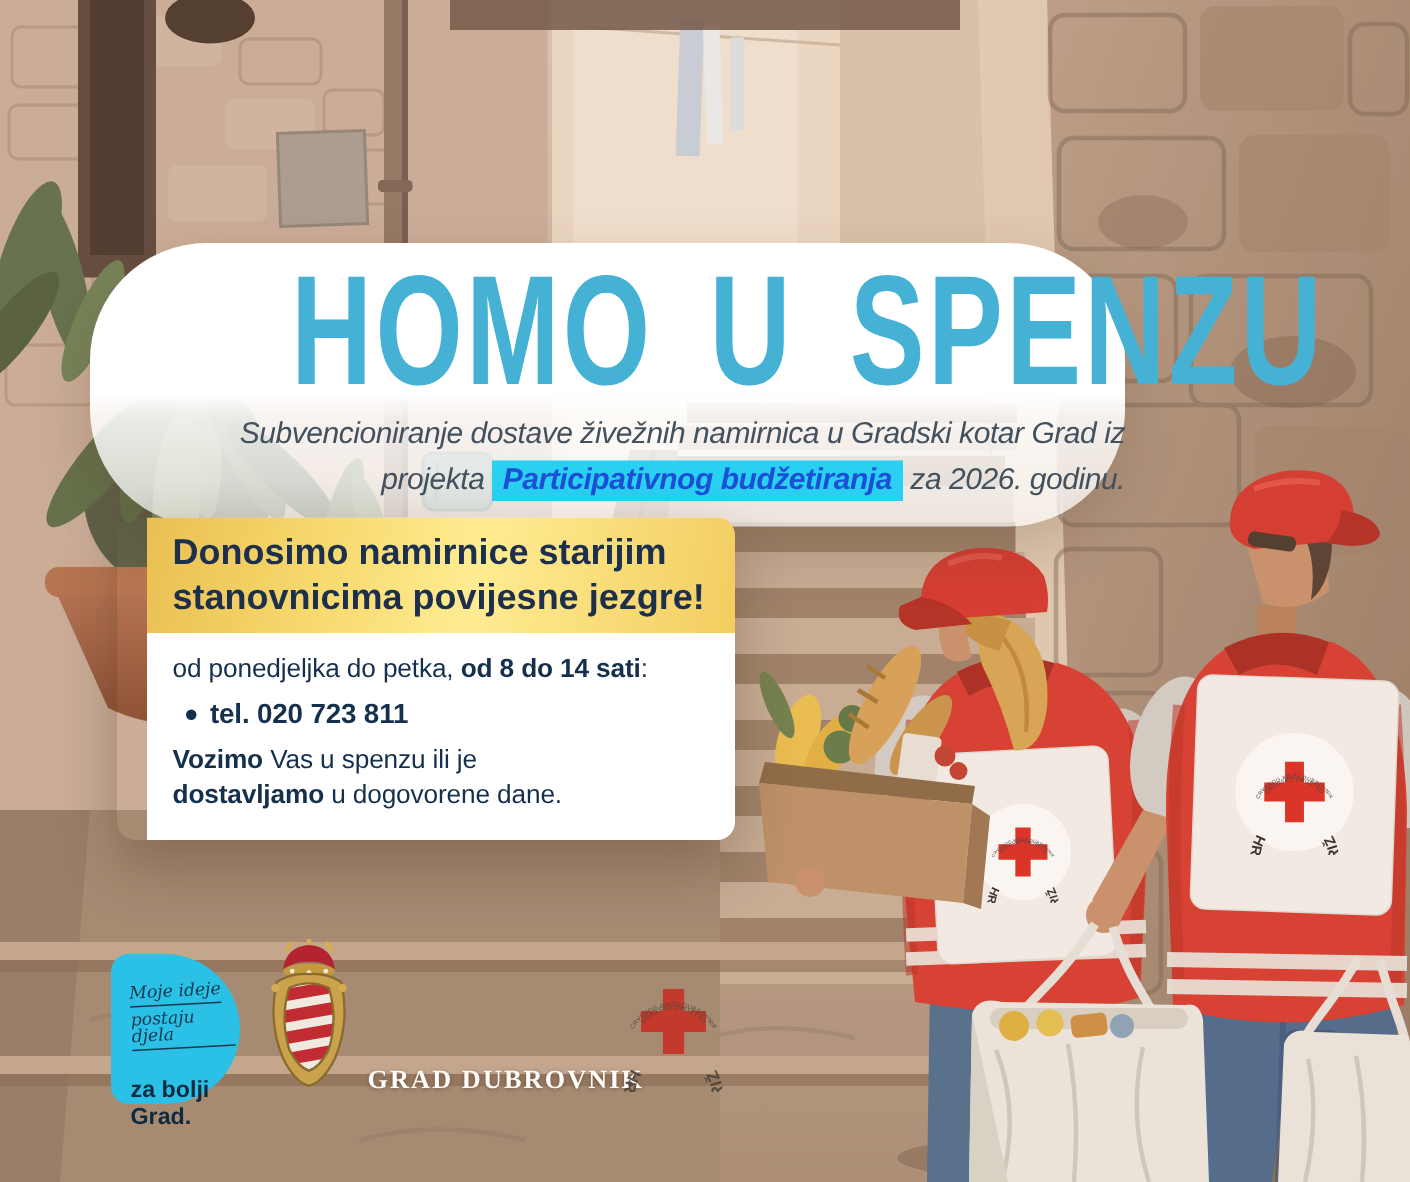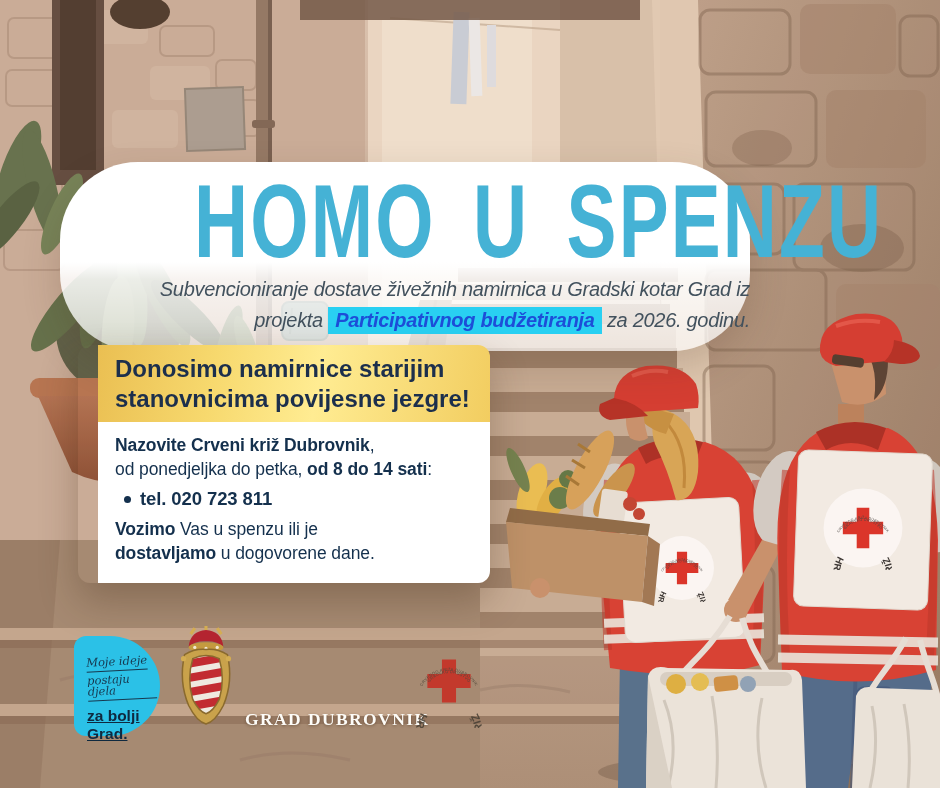--- a/index.html
+++ b/index.html
@@ -30,21 +30,21 @@
   .bullets li{position:relative;padding-left:25px;font-weight:700;font-size:18.5px;line-height:26px;}
   .bullets li::before{content:"";position:absolute;left:9px;top:10px;width:7px;height:7px;border-radius:50%;background:#14304d;}
 
   
   .badge{position:absolute;left:74px;top:636px;width:86px;height:100px;background:#2bc1e7;
     border-radius:12px 50px 50px 12px;padding:15px 4px 0 13px;box-sizing:border-box;}
   .badge-script{transform:rotate(-3deg);}
   .badge-script span{display:inline-block;font-family:"DejaVu Serif",serif;font-style:italic;
     font-size:11.5px;line-height:1;color:#17384f;border-bottom:1.4px solid #17384f;
     padding-bottom:2px;margin-bottom:3px;}
-  .badge-bold{margin-top:4px;font-weight:700;font-size:15.5px;line-height:1.18;color:#0f293f;text-decoration:underline;}
+  .badge-bold{margin-top:16px;font-weight:700;font-size:15.5px;line-height:1.18;color:#0f293f;}
 
   .city{position:absolute;left:174px;top:626px;display:flex;align-items:flex-end;gap:7px;}
   .city-text{display:flex;flex-direction:column;justify-content:center;margin-top:30px;}
   .city-text span{font-family:"Liberation Serif",serif;font-weight:700;color:#fdfcf8;
     text-shadow:0 1px 3px rgba(60,38,18,.45);}
   .city-l1{font-size:17.5px;letter-spacing:1.4px;line-height:22px;}
   .city-l2{font-size:16.5px;letter-spacing:.7px;line-height:22px;}
 
   .wm{position:absolute;left:402px;top:634px;width:94px;height:94px;opacity:.85;}
 
@@ -324,21 +324,20 @@
       <span><span>projekta </span><mark class="hl">Participativnog budžetiranja</mark><span> za 2026. godinu.</span></span>
     </p>
   </div>
 
   <div class="info-card">
     <div class="info-head">
       <span>Donosimo namirnice starijim</span><br>
       <span>stanovnicima povijesne jezgre!</span>
     </div>
     <div class="info-body">
-      <div><span class="b">Nazovite Crveni križ Dubrovnik</span><span>,</span></div>
       <div><span>od ponedjeljka do petka, </span><span class="b">od 8 do 14 sati</span><span>:</span></div>
       <ul class="bullets">
         <li><span>tel. 020 723 811</span></li>
       </ul>
       <div><span class="b">Vozimo</span><span> Vas u spenzu ili je</span></div>
       <div><span class="b">dostavljamo</span><span> u dogovorene dane.</span></div>
     </div>
   </div>
 
   <div class="badge">

